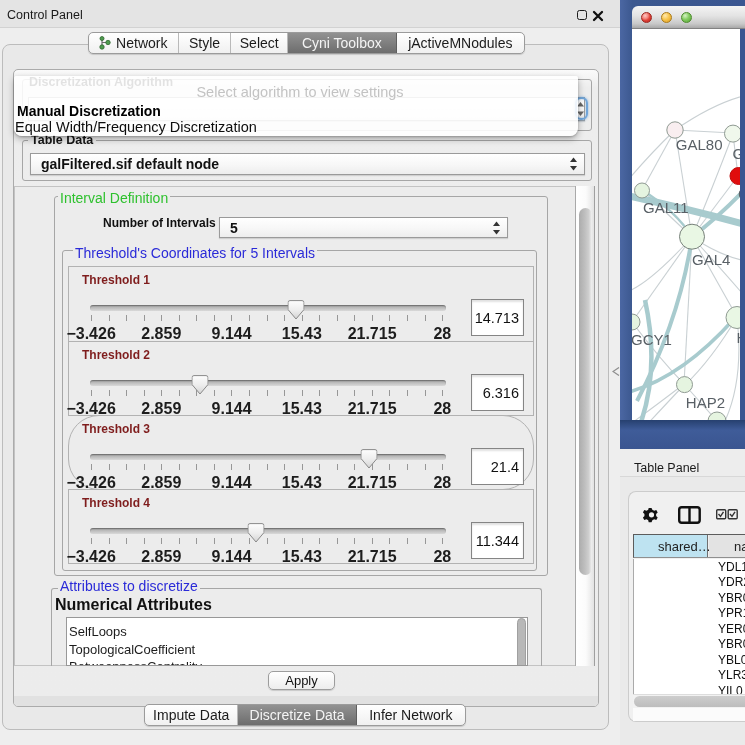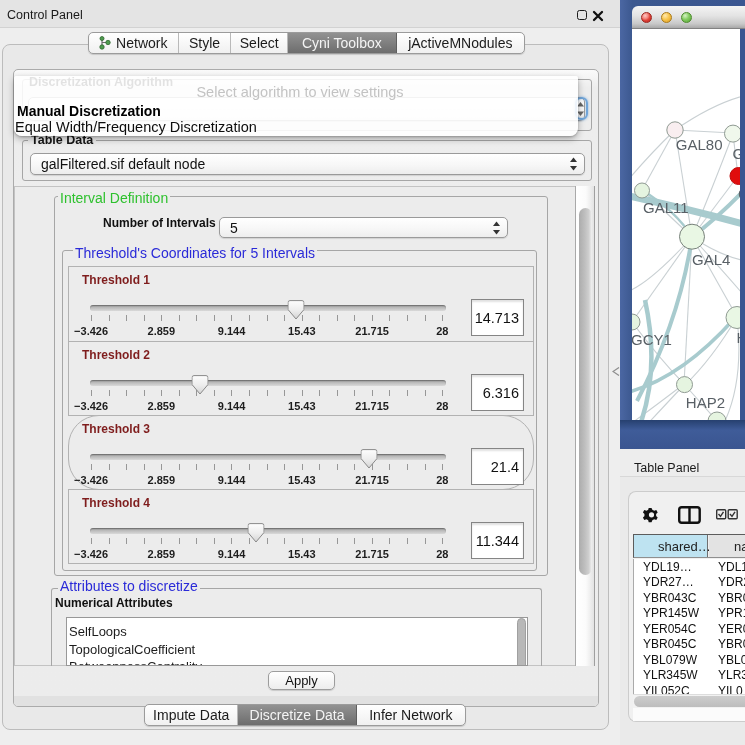--- a/index.html
+++ b/index.html
@@ -2,41 +2,42 @@
 <html><head>
 <meta charset="utf-8">
 <style>
 * { margin:0; padding:0; box-sizing:border-box; }
 html,body { width:745px; height:745px; overflow:hidden; }
 body { font-family:"Liberation Sans", sans-serif; background:#eeeeee; position:relative; }
 .abs { position:absolute; }
 .bold { font-weight:bold; }
 
 .combo {
-  position:absolute; border:1px solid #9a9a9a; border-radius:5px;
+  position:absolute; border:1px solid #9a9a9a; border-radius:0;
   background:linear-gradient(#ffffff 0%, #f7f7f7 55%, #ededed 100%);
   box-shadow:0 1px 1px rgba(0,0,0,0.12);
+  font-weight:bold;
 }
 .combo .ctext { position:absolute; left:10px; top:50%; transform:translateY(-50%); font-size:14px; line-height:14px; color:#111; }
 .spin { position:absolute; right:6px; top:50%; transform:translateY(-50%); width:9px; height:14px; }
 .group { position:absolute; border:1px solid #a6a6a6; border-radius:3px; }
 .seg { position:absolute; display:flex; height:22px; border:1px solid #9b9b9b; border-radius:5px;
   background:linear-gradient(#ffffff, #f0f0f0); box-shadow:0 1px 1px rgba(0,0,0,0.15); overflow:hidden; }
 .seg > div { display:flex; align-items:center; justify-content:center; font-size:14px; color:#1b1b1b;
   border-right:1px solid #b9b9b9; white-space:nowrap; }
 .seg > div:last-child { border-right:none; }
 .seg > div.sel { background:linear-gradient(#929292, #6d6d6d); color:#f4f4f4; border-right-color:#5f5f5f; }
 
 .thr { position:absolute; left:68px; width:466px; border:1px solid #b2b2b2; background:#ececec; }
 .thr .tl { position:absolute; left:13px; top:6px; font-size:12px; font-weight:bold; color:#7f1d1d; }
 .thr .track { position:absolute; left:21px; top:38px; width:356px; height:6px; border-radius:3px;
   background:linear-gradient(#8f8f8f 0%, #b9b9b9 40%, #d9d9d9 100%); box-shadow:inset 0 1px 1px rgba(0,0,0,0.25); }
 .thr .ticks { position:absolute; left:21.6px; top:48px; width:353px; height:6px;
   background:repeating-linear-gradient(to right, #979797 0px, #979797 1px, transparent 1px, transparent 17.557px); }
-.thr .tlab { position:absolute; top:58px; font-size:11px; font-weight:bold; color:#1d1d1d; transform:translateX(-50%); }
+.thr .tlab { position:absolute; top:58px; font-size:16px; font-weight:bold; color:#1d1d1d; transform:translateX(-50%); }
 .thr .vbox { position:absolute; left:402px; top:32px; width:53px; height:37px; background:#ffffff;
   border:1px solid #858585; box-shadow:inset 0 2px 2px rgba(0,0,0,0.12); font-size:14.5px; color:#111;
   text-align:right; padding:10px 4px 0 0; }
 .thumb { position:absolute; top:33px; width:17px; height:20px; transform:translateX(-50%); }
 </style>
 </head>
 <body>
 
 
 <div class="abs" style="left:0;top:0;width:620px;height:745px;background:#eeeeee;"></div>
@@ -189,21 +190,21 @@
     <stop offset="0" stop-color="#fdfdfd"></stop>
         <stop offset="0.55" stop-color="#ececec"></stop>
         <stop offset="1" stop-color="#d3d3d3"></stop>
   </linearGradient>
 </defs>
   </svg>
 
 
 <div class="abs" style="left:51px;top:588px;width:491px;height:78px;border:1px solid #a6a6a6;border-bottom:none;border-radius:3px 3px 0 0;"></div>
 <div class="abs" style="left:58px;top:578px;font-size:14px;color:#2a2ad8;background:#ececec;padding:0 2px;">Attributes to discretize</div>
-<div class="abs bold" style="left:55px;top:596px;font-size:12px;color:#111;">Numerical Attributes</div>
+<div class="abs bold" style="left:55px;top:596px;font-size:16px;color:#111;">Numerical Attributes</div>
 <div class="abs" style="left:66px;top:617px;width:462px;height:49px;background:#ffffff;border:1px solid #989898;overflow:hidden;">
   <div style="position:absolute;left:2px;top:5px;font-size:13px;color:#1c1c1c;line-height:17.5px;">SelfLoops<br>TopologicalCoefficient<br>BetweennessCentrality</div>
   <div style="position:absolute;right:1px;top:0;width:9px;height:60px;background:#b8b8b8;border-radius:5px;border:1px solid #a0a0a0;"></div>
 </div>
 
 
 <div class="abs" style="left:268px;top:671px;width:67px;height:19px;border:1px solid #9d9d9d;border-radius:5px;
      background:linear-gradient(#ffffff,#ededed);box-shadow:0 1px 1px rgba(0,0,0,0.15);
      font-size:13px;color:#111;text-align:center;line-height:17px;">Apply</div>
 
@@ -310,29 +311,20 @@
 </svg>
 
 <div class="abs" style="left:633px;top:534px;width:112px;height:24px;border-top:1.5px solid #5c5c5c;border-left:1.5px solid #5c5c5c;border-bottom:1px solid #8f8f8f;">
   <div style="position:absolute;left:0;top:0;width:73.5px;height:100%;background:#bee3f1;border-right:1.5px solid #707070;
        font-size:13px;color:#222;text-align:right;padding-left:24px;line-height:23px;">shared…</div>
   <div style="position:absolute;left:75px;top:0;width:37px;height:100%;background:#e3e3e3;
        font-size:13px;color:#222;padding-left:25px;line-height:23px;white-space:nowrap;">na</div>
 </div>
 
 <div class="abs" style="left:633px;top:558.5px;width:112px;height:136px;background:#fff;border-left:1px solid #aaa;overflow:hidden;">
-  <div style="position:absolute;left:9px;top:1px;font-size:12px;color:#101010;line-height:15.5px;white-space:pre;">YDL19…
-YDR27…
-YBR043C
-YPR145W
-YER054C
-YBR045C
-YBL079W
-YLR345W
-YIL052C</div>
   <div style="position:absolute;left:84px;top:1px;font-size:12px;color:#101010;line-height:15.5px;white-space:pre;">YDL1
 YDR2
 YBR0
 YPR1
 YER0
 YBR0
 YBL0
 YLR3
 YIL0</div>
 </div>

